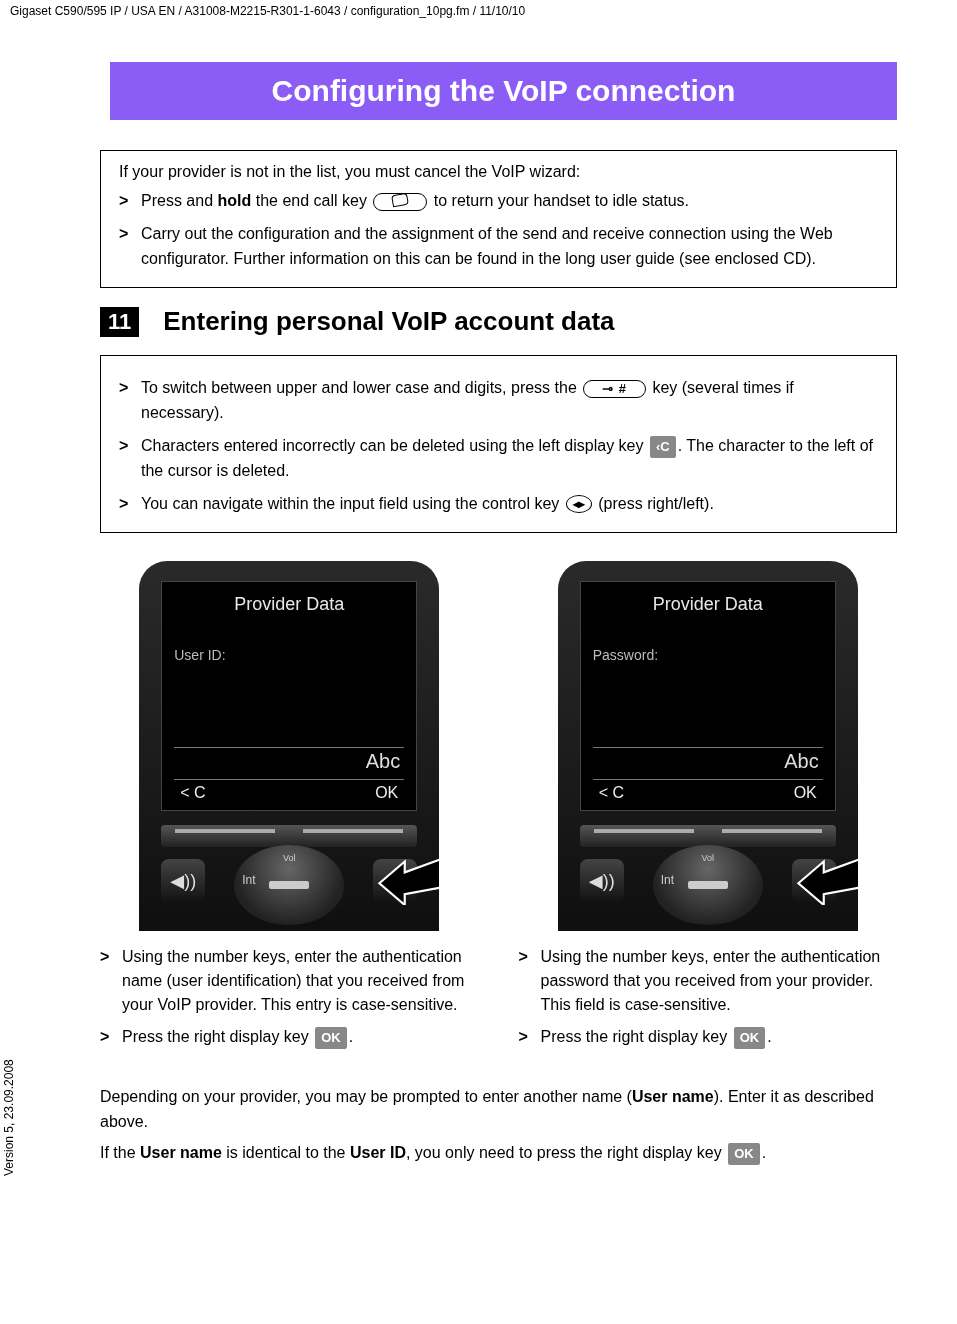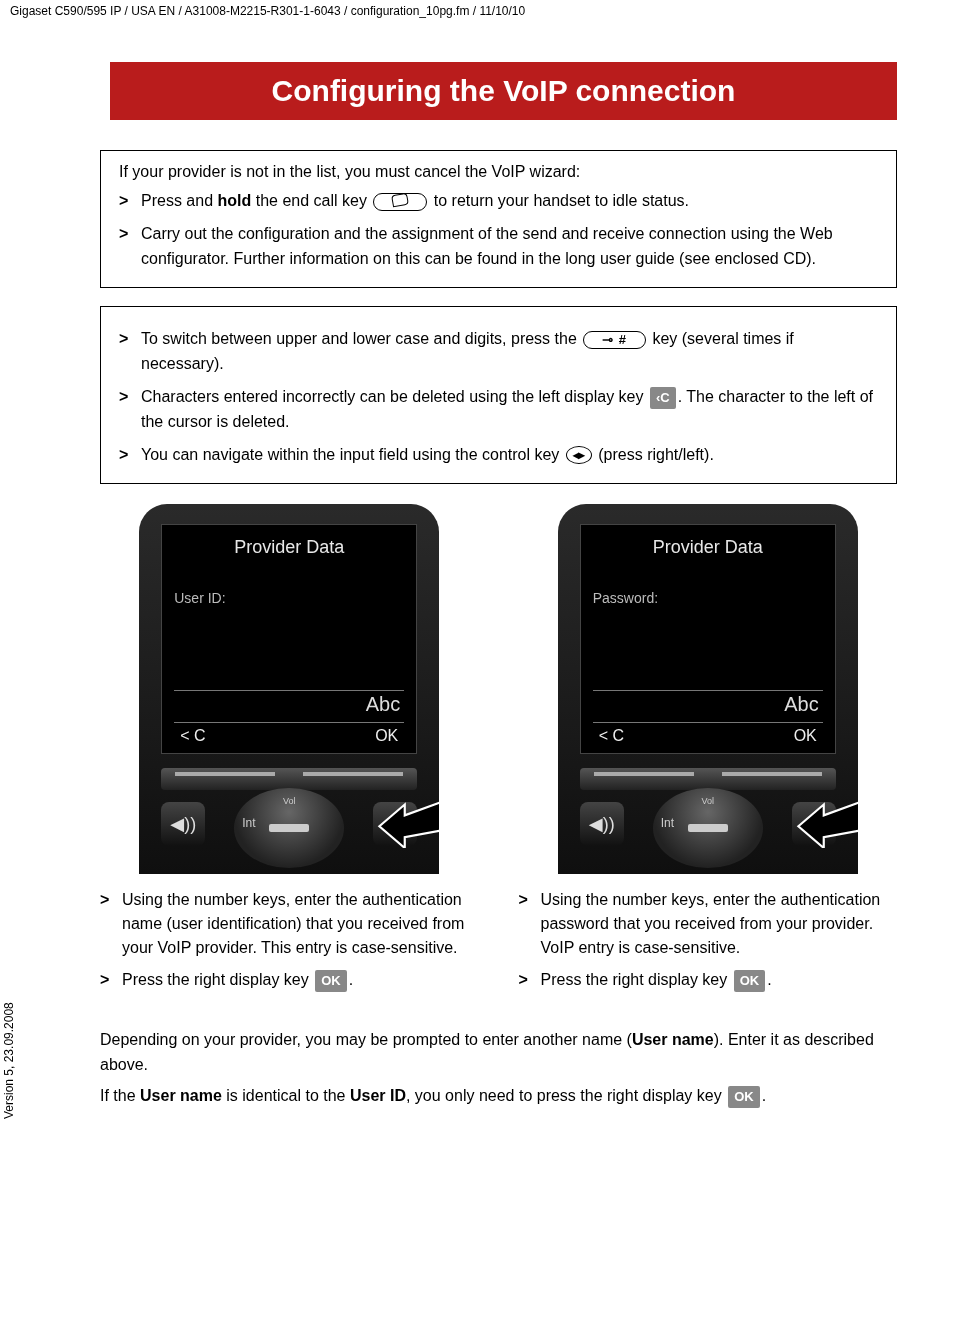--- a/index.html
+++ b/index.html
@@ -13,21 +13,21 @@
     position: relative;
   }
   .header-line {
     font-size: 12px;
     padding: 4px 0 4px 10px;
   }
   .content-wrap {
     padding: 30px 60px 30px 100px;
   }
   .title-banner {
-    background: #b91c1c;
+    background: #8b5cf6;
     color: #fff;
     text-align: center;
     font-size: 30px;
     font-weight: bold;
     padding: 12px 0;
     margin: 10px 0 30px 10px;
   }
   .box {
     border: 1.5px solid #000;
     padding: 12px 18px 16px 18px;
@@ -113,21 +113,21 @@
     display: flex;
     gap: 40px;
     margin-top: 20px;
     margin-bottom: 28px;
   }
   .phone-col {
     flex: 1;
   }
   .phone-device {
     width: 300px;
-    margin: 0 auto 14px auto;
+    margin: 8px auto 14px auto;
     background: linear-gradient(180deg, #2a2a2a 0%, #0f0f0f 100%);
     border-radius: 28px 28px 0 0;
     padding: 20px 22px 0 22px;
     position: relative;
     height: 370px;
     overflow: hidden;
   }
   .phone-screen {
     background: #000;
     border: 1px solid #444;
@@ -268,20 +268,24 @@
           <span>Press and </span><b>hold</b><span> the end call key </span><span class="inline-key inline-key-endcall"></span><span> to return your handset to idle status.</span>
         </span>
       </div>
       <div class="bullet-item">
         <span class="marker">&gt;</span>
         <span>Carry out the configuration and the assignment of the send and receive connection using the Web configurator. Further information on this can be found in the long user guide (see enclosed CD).</span>
       </div>
     </div>
   </div>
 
+  <div class="step-heading">
+    <span class="step-num">11</span>
+    <span class="step-title">Entering personal VoIP account data</span>
+  </div>
 
   <div class="box">
     <div class="bullet-list">
       <div class="bullet-item">
         <span class="marker">&gt;</span>
         <span>
           <span>To switch between upper and lower case and digits, press the </span><span class="inline-key inline-key-hash">⊸ #</span><span> key (several times if necessary).</span>
         </span>
       </div>
       <div class="bullet-item">
@@ -369,21 +373,21 @@
         </div>
         <div class="arrow-pointer">
           <svg viewBox="0 0 100 80">
               <polygon points="5,50 40,20 40,35 95,15 95,55 40,65 40,80" fill="#000" stroke="#fff" stroke-width="3"></polygon>
             </svg>
         </div>
       </div>
       <div class="bullet-list col-text">
         <div class="bullet-item">
           <span class="marker">&gt;</span>
-          <span>Using the number keys, enter the authentication password that you received from your provider. VoIP entry is case-sensitive.</span>
+          <span>Using the number keys, enter the authentication password that you received from your provider. This field is case-sensitive.</span>
         </div>
         <div class="bullet-item">
           <span class="marker">&gt;</span>
           <span><span>Press the right display key </span><span class="inline-display-key">OK</span>.</span>
         </div>
       </div>
     </div>
   </div>
 
   <p class="bottom-para">

